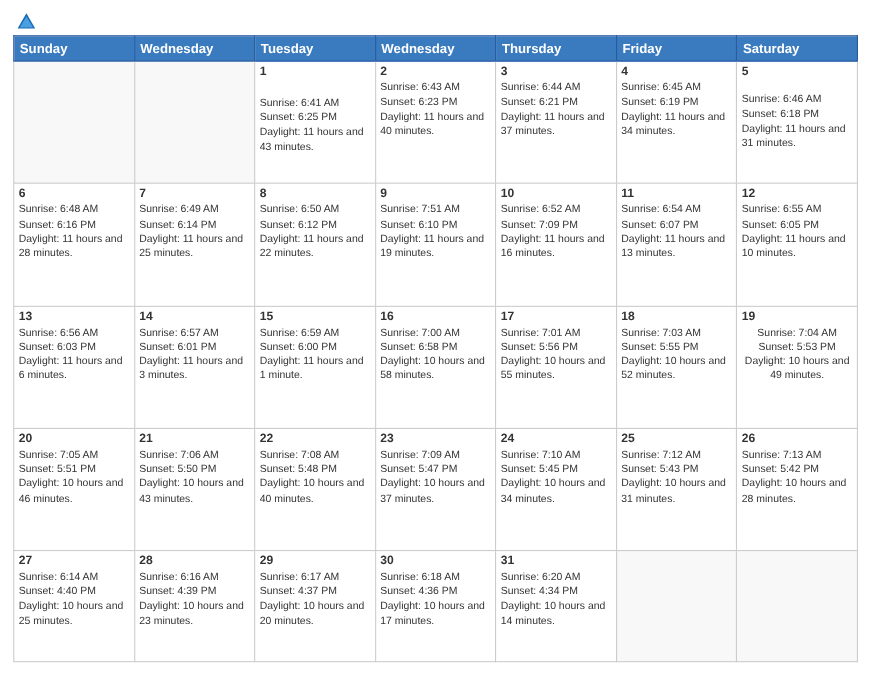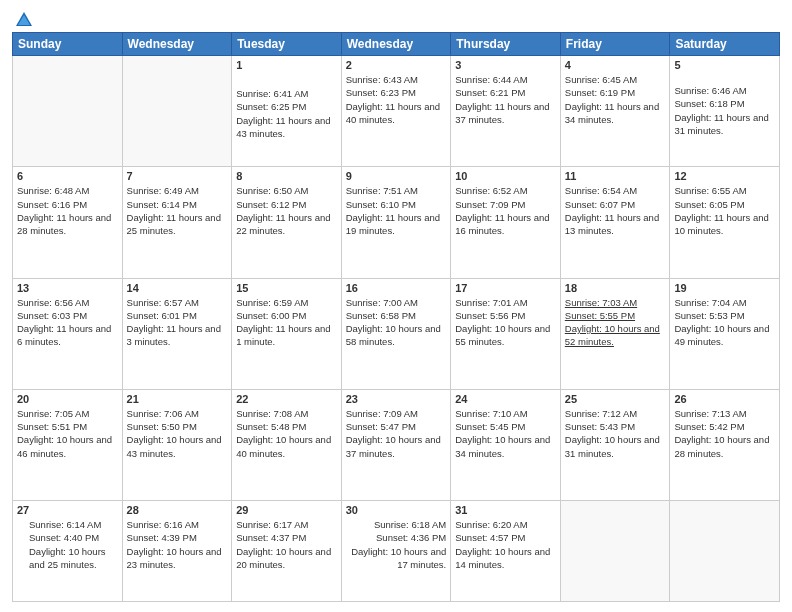--- a/index.html
+++ b/index.html
@@ -235,27 +235,27 @@
 Daylight: 10 hours and 58 minutes.</div>
           </td>
           <td>
             <span class="day-num">17</span>
             <div class="day-info" style="white-space: pre-line;">Sunrise: 7:01 AM
 Sunset: 5:56 PM
 Daylight: 10 hours and 55 minutes.</div>
           </td>
           <td>
             <span class="day-num">18</span>
-            <div class="day-info" style="white-space: pre-line; text-decoration: underline;">Sunrise: 7:03 AM
+            <div class="day-info" style="white-space: pre-line;">Sunrise: 7:03 AM
 Sunset: 5:55 PM
 Daylight: 10 hours and 52 minutes.</div>
           </td>
           <td>
             <span class="day-num">19</span>
-            <div class="day-info" style="white-space: pre-line;">Sunrise: 7:04 AM
+            <div class="day-info" style="white-space: pre-line; text-align: center;">Sunrise: 7:04 AM
 Sunset: 5:53 PM
 Daylight: 10 hours and 49 minutes.</div>
           </td>
         </tr>
         <tr>
           <td>
             <span class="day-num">20</span>
             <div class="day-info" style="white-space: pre-line;">Sunrise: 7:05 AM
 Sunset: 5:51 PM
 Daylight: 10 hours and 46 minutes.</div>
@@ -293,46 +293,46 @@
           <td>
             <span class="day-num">26</span>
             <div class="day-info" style="white-space: pre-line;">Sunrise: 7:13 AM
 Sunset: 5:42 PM
 Daylight: 10 hours and 28 minutes.</div>
           </td>
         </tr>
         <tr>
           <td>
             <span class="day-num">27</span>
-            <div class="day-info" style="white-space: pre-line; margin-left: 12px;">Sunrise: 6:14 AM
+            <div class="day-info" style="white-space: pre-line;">Sunrise: 6:14 AM
 Sunset: 4:40 PM
 Daylight: 10 hours and 25 minutes.</div>
           </td>
           <td>
             <span class="day-num">28</span>
             <div class="day-info" style="white-space: pre-line;">Sunrise: 6:16 AM
 Sunset: 4:39 PM
 Daylight: 10 hours and 23 minutes.</div>
           </td>
           <td>
             <span class="day-num">29</span>
             <div class="day-info" style="white-space: pre-line;">Sunrise: 6:17 AM
 Sunset: 4:37 PM
 Daylight: 10 hours and 20 minutes.</div>
           </td>
           <td>
             <span class="day-num">30</span>
-            <div class="day-info" style="white-space: pre-line; text-align: right;">Sunrise: 6:18 AM
+            <div class="day-info" style="white-space: pre-line;">Sunrise: 6:18 AM
 Sunset: 4:36 PM
 Daylight: 10 hours and 17 minutes.</div>
           </td>
           <td>
             <span class="day-num">31</span>
             <div class="day-info" style="white-space: pre-line;">Sunrise: 6:20 AM
-Sunset: 4:57 PM
+Sunset: 4:34 PM
 Daylight: 10 hours and 14 minutes.</div>
           </td>
           <td class="empty-cell"></td>
           <td class="empty-cell"></td>
         </tr>
       </tbody>
   </table>
 </div>
 
 </body></html>

